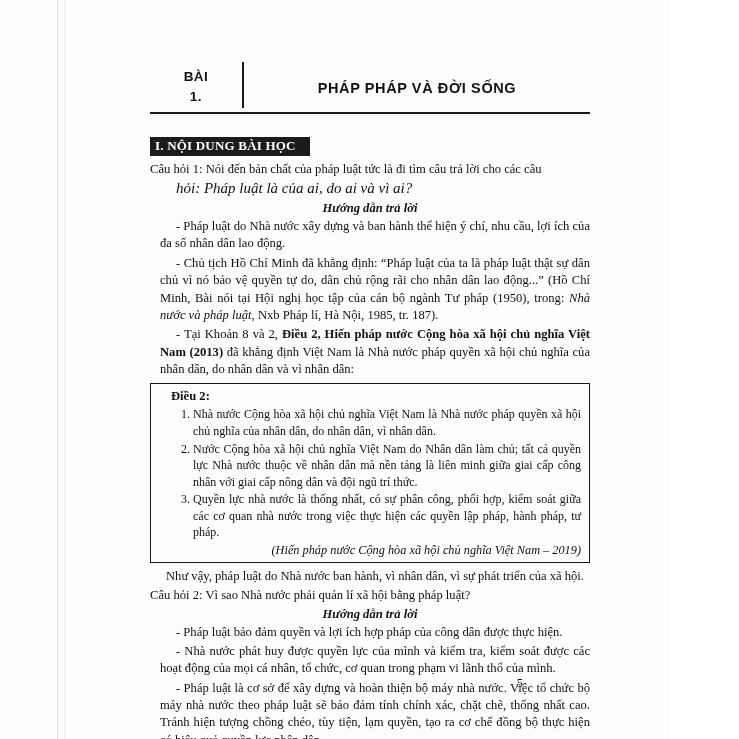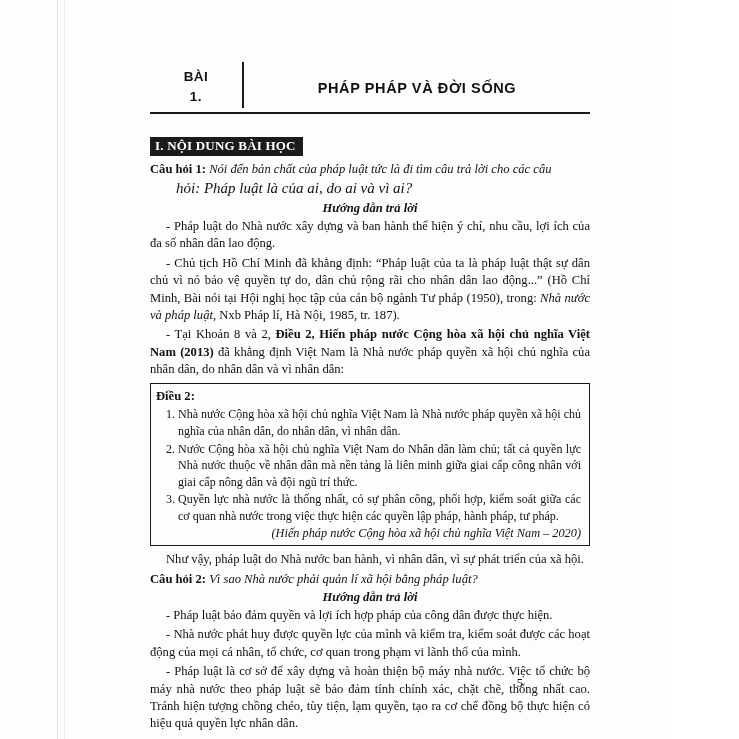--- a/index.html
+++ b/index.html
@@ -82,69 +82,69 @@
     padding-top: 8px;
   }
   
   .section-heading {
     display: inline-block;
     background: #1b1b1b;
     color: #ffffff;
     font-family: "Liberation Serif", serif;
     font-weight: bold;
     font-size: 13px;
-    padding: 1px 7px 2px 5px;
+    padding: 1px 14px 2px 5px;
     letter-spacing: 0.2px;
     margin-bottom: 5px;
   }
   
   p {
     margin: 0 0 2px 0;
     font-size: 12.6px;
     line-height: 1.38;
     text-align: justify;
   }
   .q-line {
     font-size: 12.6px;
     line-height: 1.38;
     text-align: justify;
     margin-bottom: 1px;
   }
   .q-label {
-    font-weight: bold;
+    font-weight: normal;
   }
   .q-text {
-    font-style: italic;
   }
   .q-cont {
     display: block;
     padding-left: 26px;
     font-style: italic;
     font-size: 15px;
     line-height: 1.38;
   }
   .guide {
     text-align: center;
     font-style: italic;
     font-weight: bold;
     font-size: 12.6px;
     margin: 2px 0 2px 0;
   }
   .para {
     text-indent: 16px;
   }
   .para-dash {
     text-indent: 16px;
+    margin-left: 10px;
   }
   .it { font-style: italic; }
   .bd { font-weight: bold; }
   
   .box {
     border: 1.5px solid #1a1a1a;
-    padding: 5px 8px 4px 5px;
+    padding: 5px 8px 4px 20px;
     margin: 5px 0 5px 0;
   }
   .box-title {
     font-weight: bold;
     font-size: 12.6px;
     margin-bottom: 2px;
   }
   ol.box-list {
     margin: 0;
     padding-left: 22px;
@@ -210,21 +210,21 @@
     <p class="para-dash"><span>- Tại Khoản 8 và 2, </span><span class="bd">Điều 2, Hiến pháp nước Cộng hòa xã hội chủ nghĩa Việt Nam (2013)</span><span> đã khẳng định Việt Nam là Nhà nước pháp quyền xã hội chủ nghĩa của nhân dân, do nhân dân và vì nhân dân:</span></p>
 
     
     <div class="box">
       <div class="box-title">Điều 2:</div>
       <ol class="box-list">
         <li>Nhà nước Cộng hòa xã hội chủ nghĩa Việt Nam là Nhà nước pháp quyền xã hội chủ nghĩa của nhân dân, do nhân dân, vì nhân dân.</li>
         <li>Nước Cộng hòa xã hội chủ nghĩa Việt Nam do Nhân dân làm chủ; tất cả quyền lực Nhà nước thuộc về nhân dân mà nền tảng là liên minh giữa giai cấp công nhân với giai cấp nông dân và đội ngũ trí thức.</li>
         <li>Quyền lực nhà nước là thống nhất, có sự phân công, phối hợp, kiểm soát giữa các cơ quan nhà nước trong việc thực hiện các quyền lập pháp, hành pháp, tư pháp.</li>
       </ol>
-      <div class="box-source">(Hiến pháp nước Cộng hòa xã hội chủ nghĩa Việt Nam – 2020)</div>
+      <div class="box-source">(Hiến pháp nước Cộng hòa xã hội chủ nghĩa Việt Nam – 2019)</div>
     </div>
 
     <p class="para">Như vậy, pháp luật do Nhà nước ban hành, vì nhân dân, vì sự phát triển của xã hội.</p>
 
     
     <div class="q-line">
       <span class="q-label">Câu hỏi 2:</span>
       <span class="q-text">Vì sao Nhà nước phải quản lí xã hội bằng pháp luật?</span>
     </div>
 

